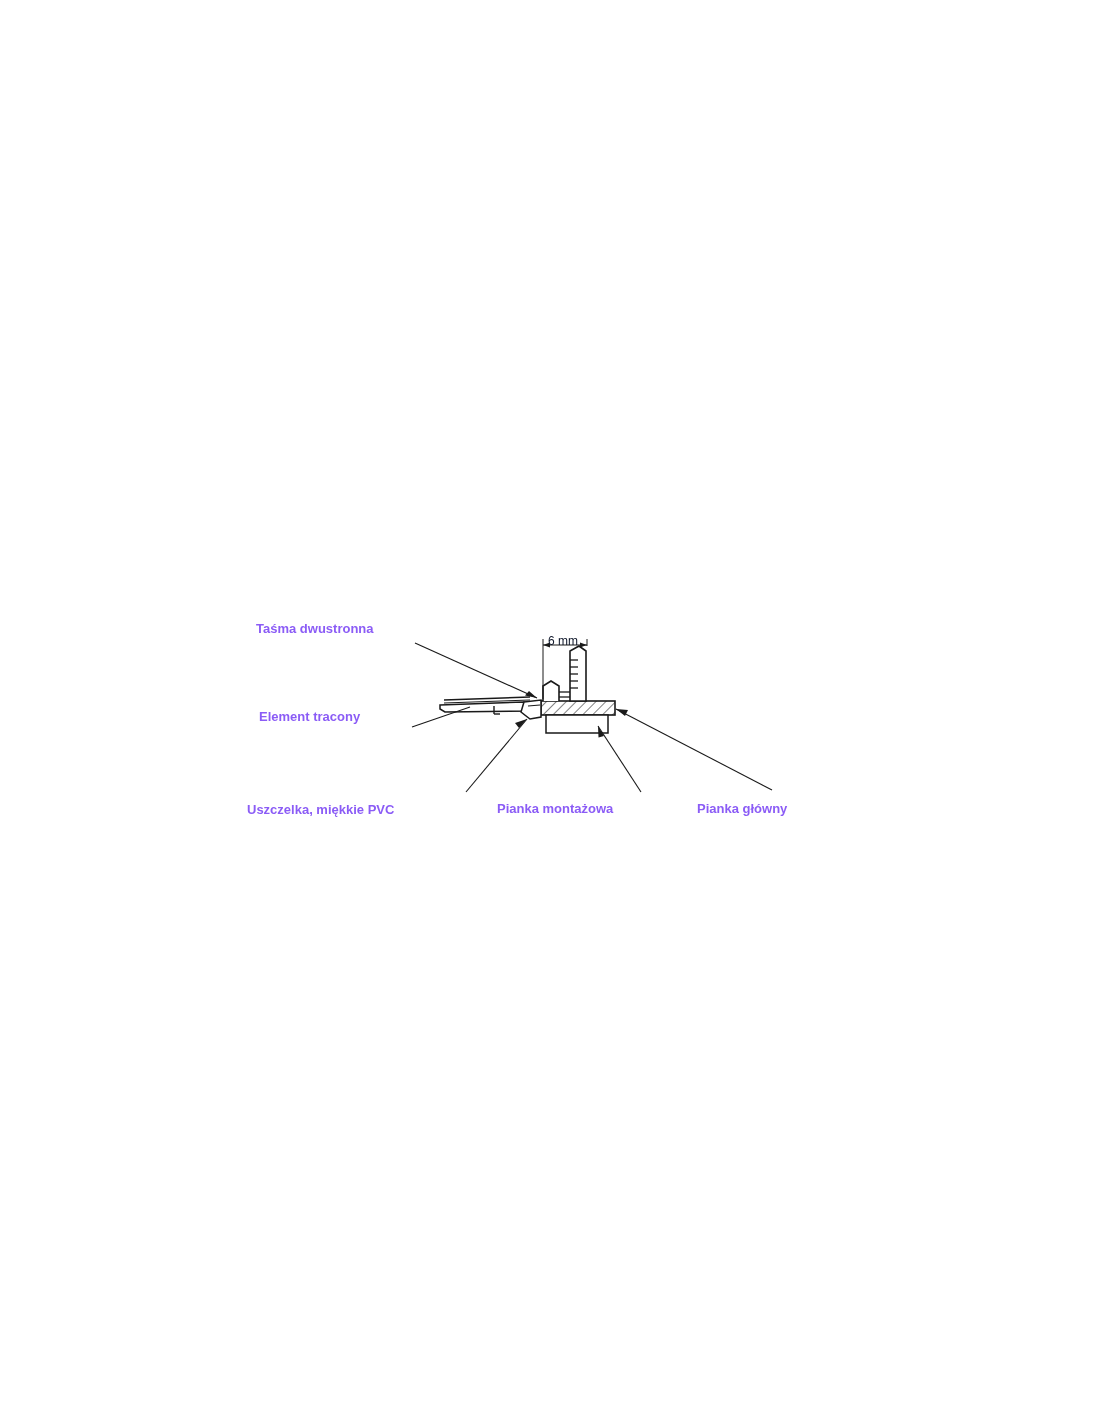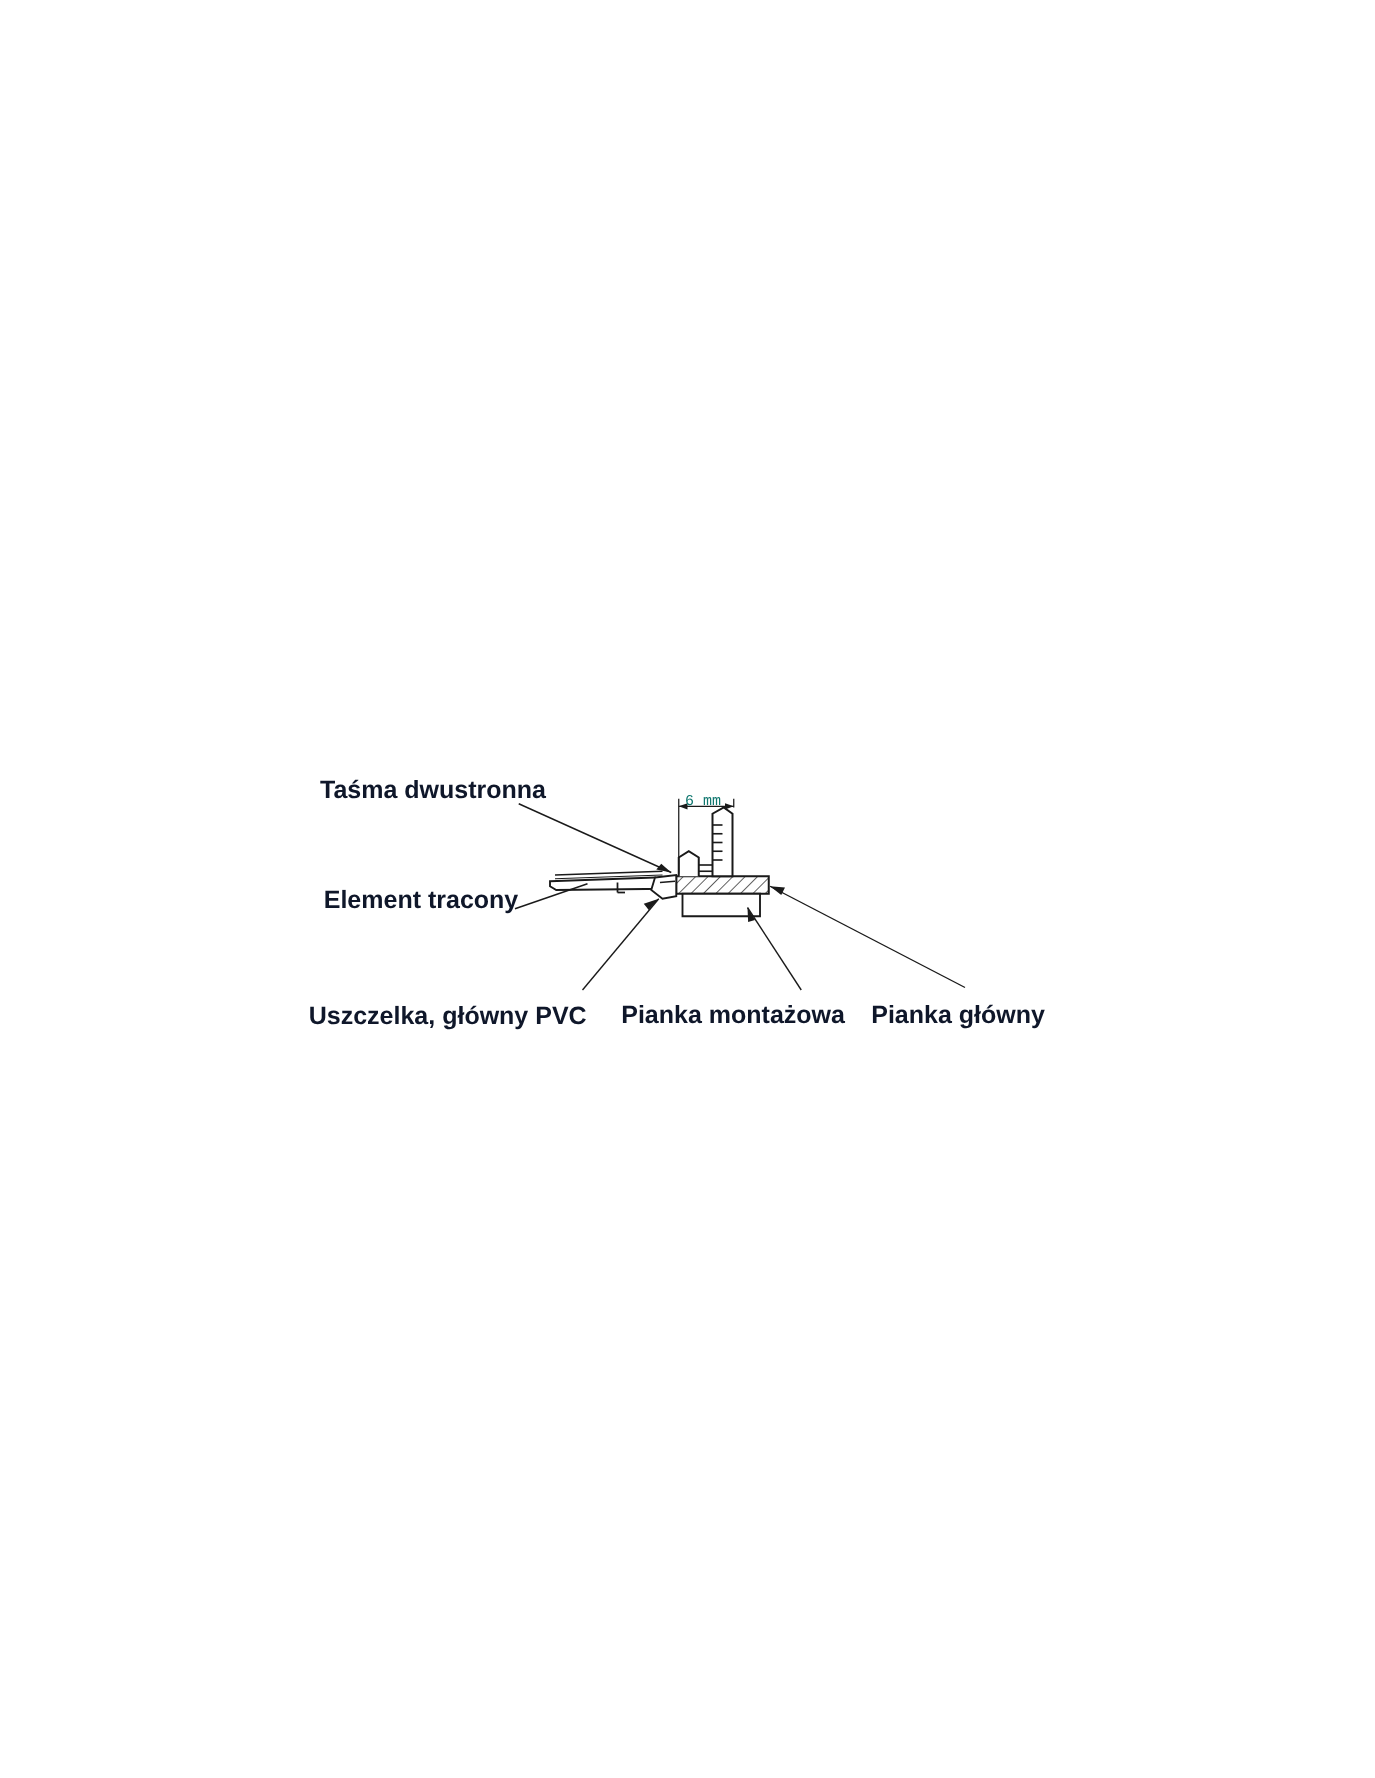--- a/index.html
+++ b/index.html
@@ -18,31 +18,31 @@
     position: absolute;
     left: 0;
     top: 0;
     width: 1100px;
     height: 1422px;
   }
   .label {
     position: absolute;
     font-family: "Liberation Sans", sans-serif;
     font-weight: bold;
-    font-size: 20px;
-    color: #0f172a;
+    font-size: 13px;
+    color: #8b5cf6;
     white-space: nowrap;
     line-height: 1;
   }
   .dim-label {
     position: absolute;
-    font-family: Liberation Mono, monospace;
+    font-family: Liberation Sans, sans-serif;
     font-weight: normal;
     font-size: 12px;
-    color: #0f766e;
+    color: #0f172a;
     white-space: nowrap;
     line-height: 1;
   }
   #lbl-tasma      { left: 256px; top: 622px; }
   #lbl-element    { left: 259px; top: 710px; }
   #lbl-uszczelka  { left: 247px; top: 803px; }
   #lbl-pianka     { left: 497px; top: 802px; }
   #lbl-korpus     { left: 697px; top: 802px; }
   #lbl-dim        { left: 548px; top: 635px; }
   svg { position: absolute; left: 0; top: 0; }
@@ -127,21 +127,21 @@
 
       <line x1="772" y1="790" x2="616" y2="709"></line>
       <path d="M 616 709 L 628 710 L 625 716 Z" fill="#1a1a1a" stroke="none"></path>
     </g>
   </svg>
 
   <div class="label" id="lbl-tasma">Taśma dwustronna</div>
 
   <div class="label" id="lbl-element">Element tracony</div>
 
-  <div class="label" id="lbl-uszczelka">Uszczelka, główny PVC</div>
+  <div class="label" id="lbl-uszczelka">Uszczelka, miękkie PVC</div>
 
   <div class="label" id="lbl-pianka">Pianka montażowa</div>
 
   <div class="label" id="lbl-korpus">Pianka główny</div>
 
   <div class="dim-label" id="lbl-dim">6 mm</div>
 
 </div>
 
 </body></html>

